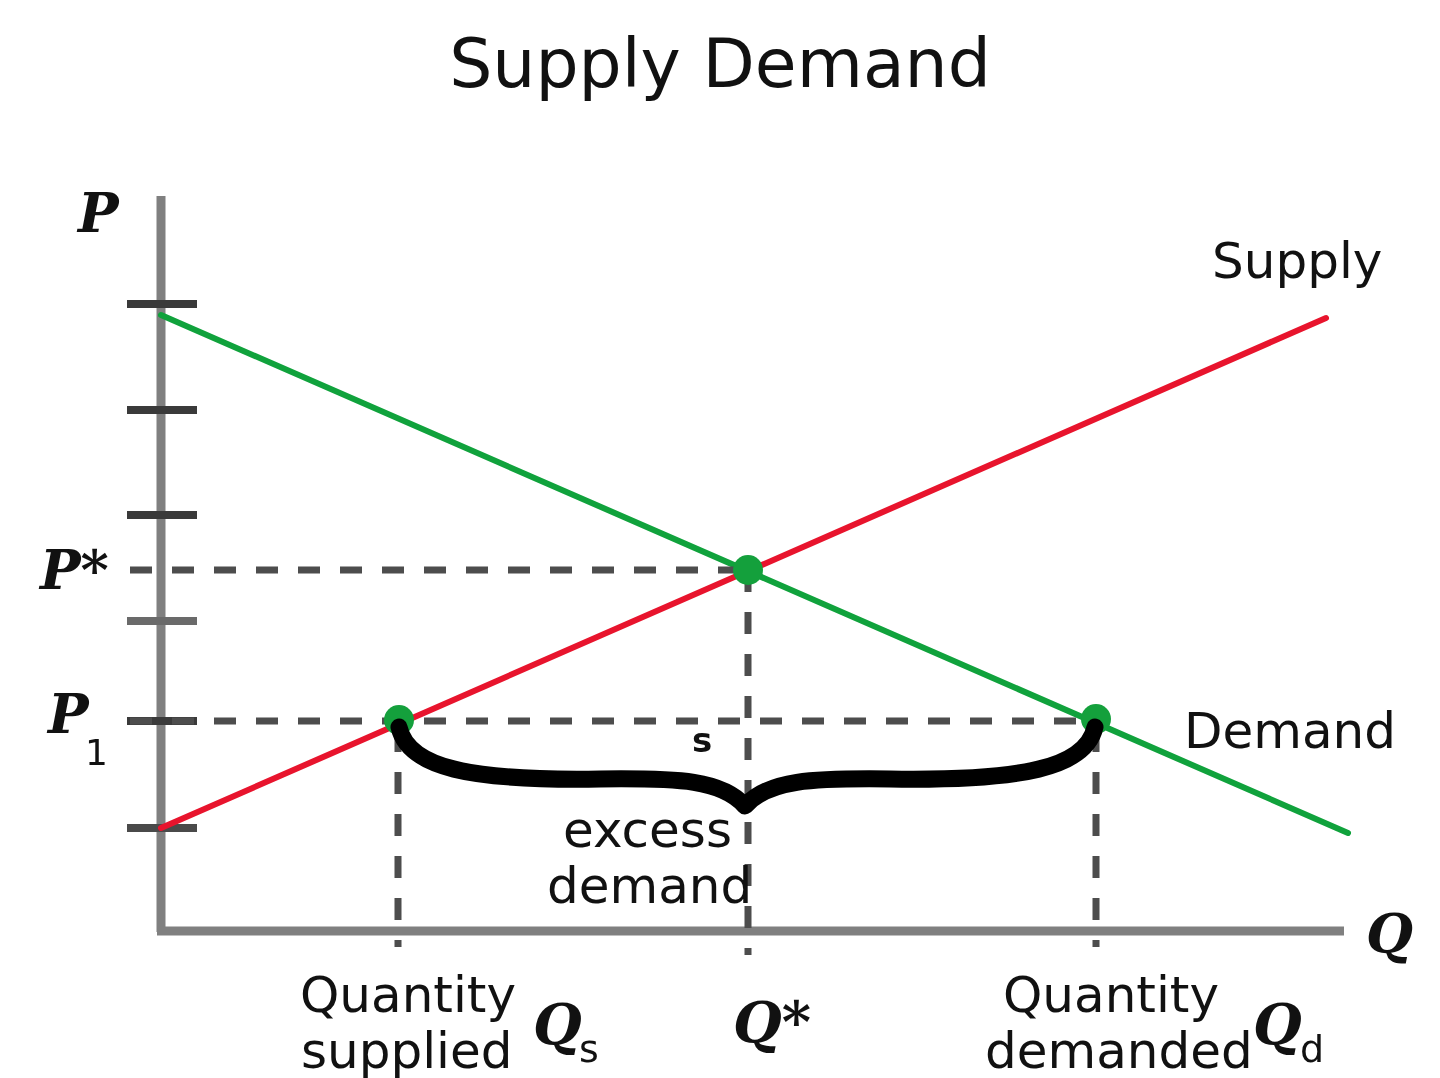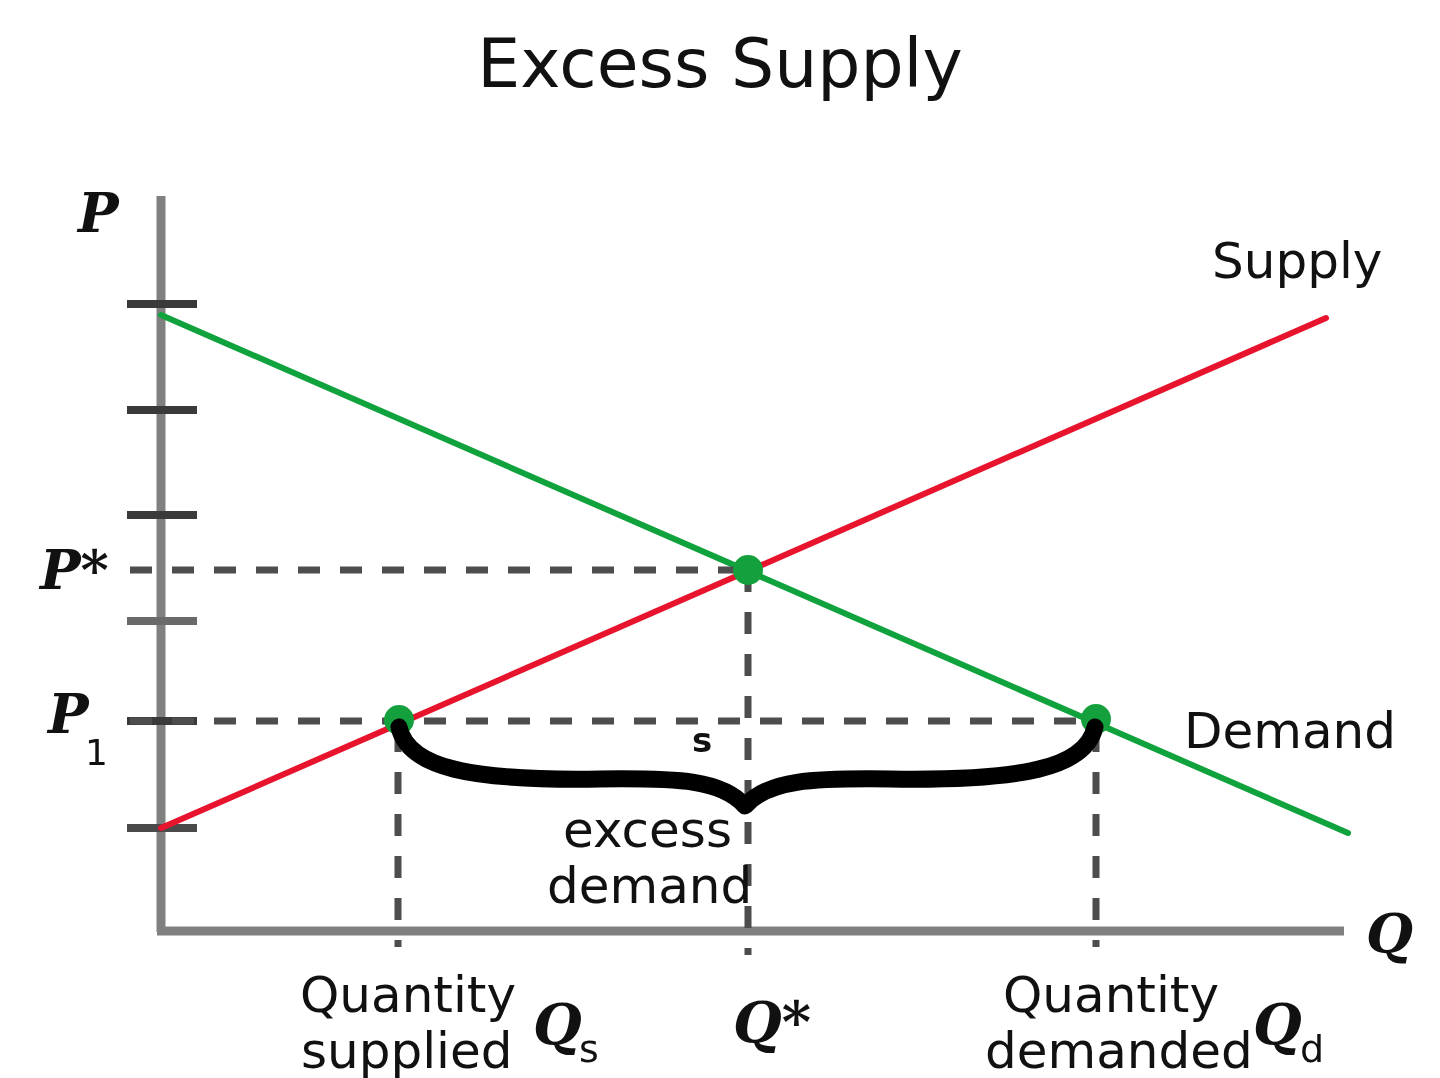--- a/index.html
+++ b/index.html
@@ -36,21 +36,21 @@
   text { font-family: "DejaVu Sans", sans-serif; fill: #111111; }
   .ital { font-family: "DejaVu Serif", serif; font-style: italic; font-weight: bold; }
   .plain { font-family: "DejaVu Sans", sans-serif; font-weight: 400; }
   .sub { font-family: "DejaVu Sans", sans-serif; font-weight: 400; }
 </style>
 </head>
 <body>
 
 <div id="figure">
 
-  <div class="chart-title">Excess Supply</div>
+  <div class="chart-title">Supply Demand</div>
 
   <svg width="1440" height="1078" viewBox="0 0 1440 1078">
 
     <g>
       <line x1="161" y1="196" x2="161" y2="932" stroke="#808080" stroke-width="9" stroke-linecap="butt"></line>
       <line x1="157" y1="931" x2="1344" y2="931" stroke="#808080" stroke-width="9" stroke-linecap="butt"></line>
     </g>
 
     <g stroke="#3a3a3a" stroke-width="8">
       <line x1="127" y1="304" x2="197" y2="304"></line>

